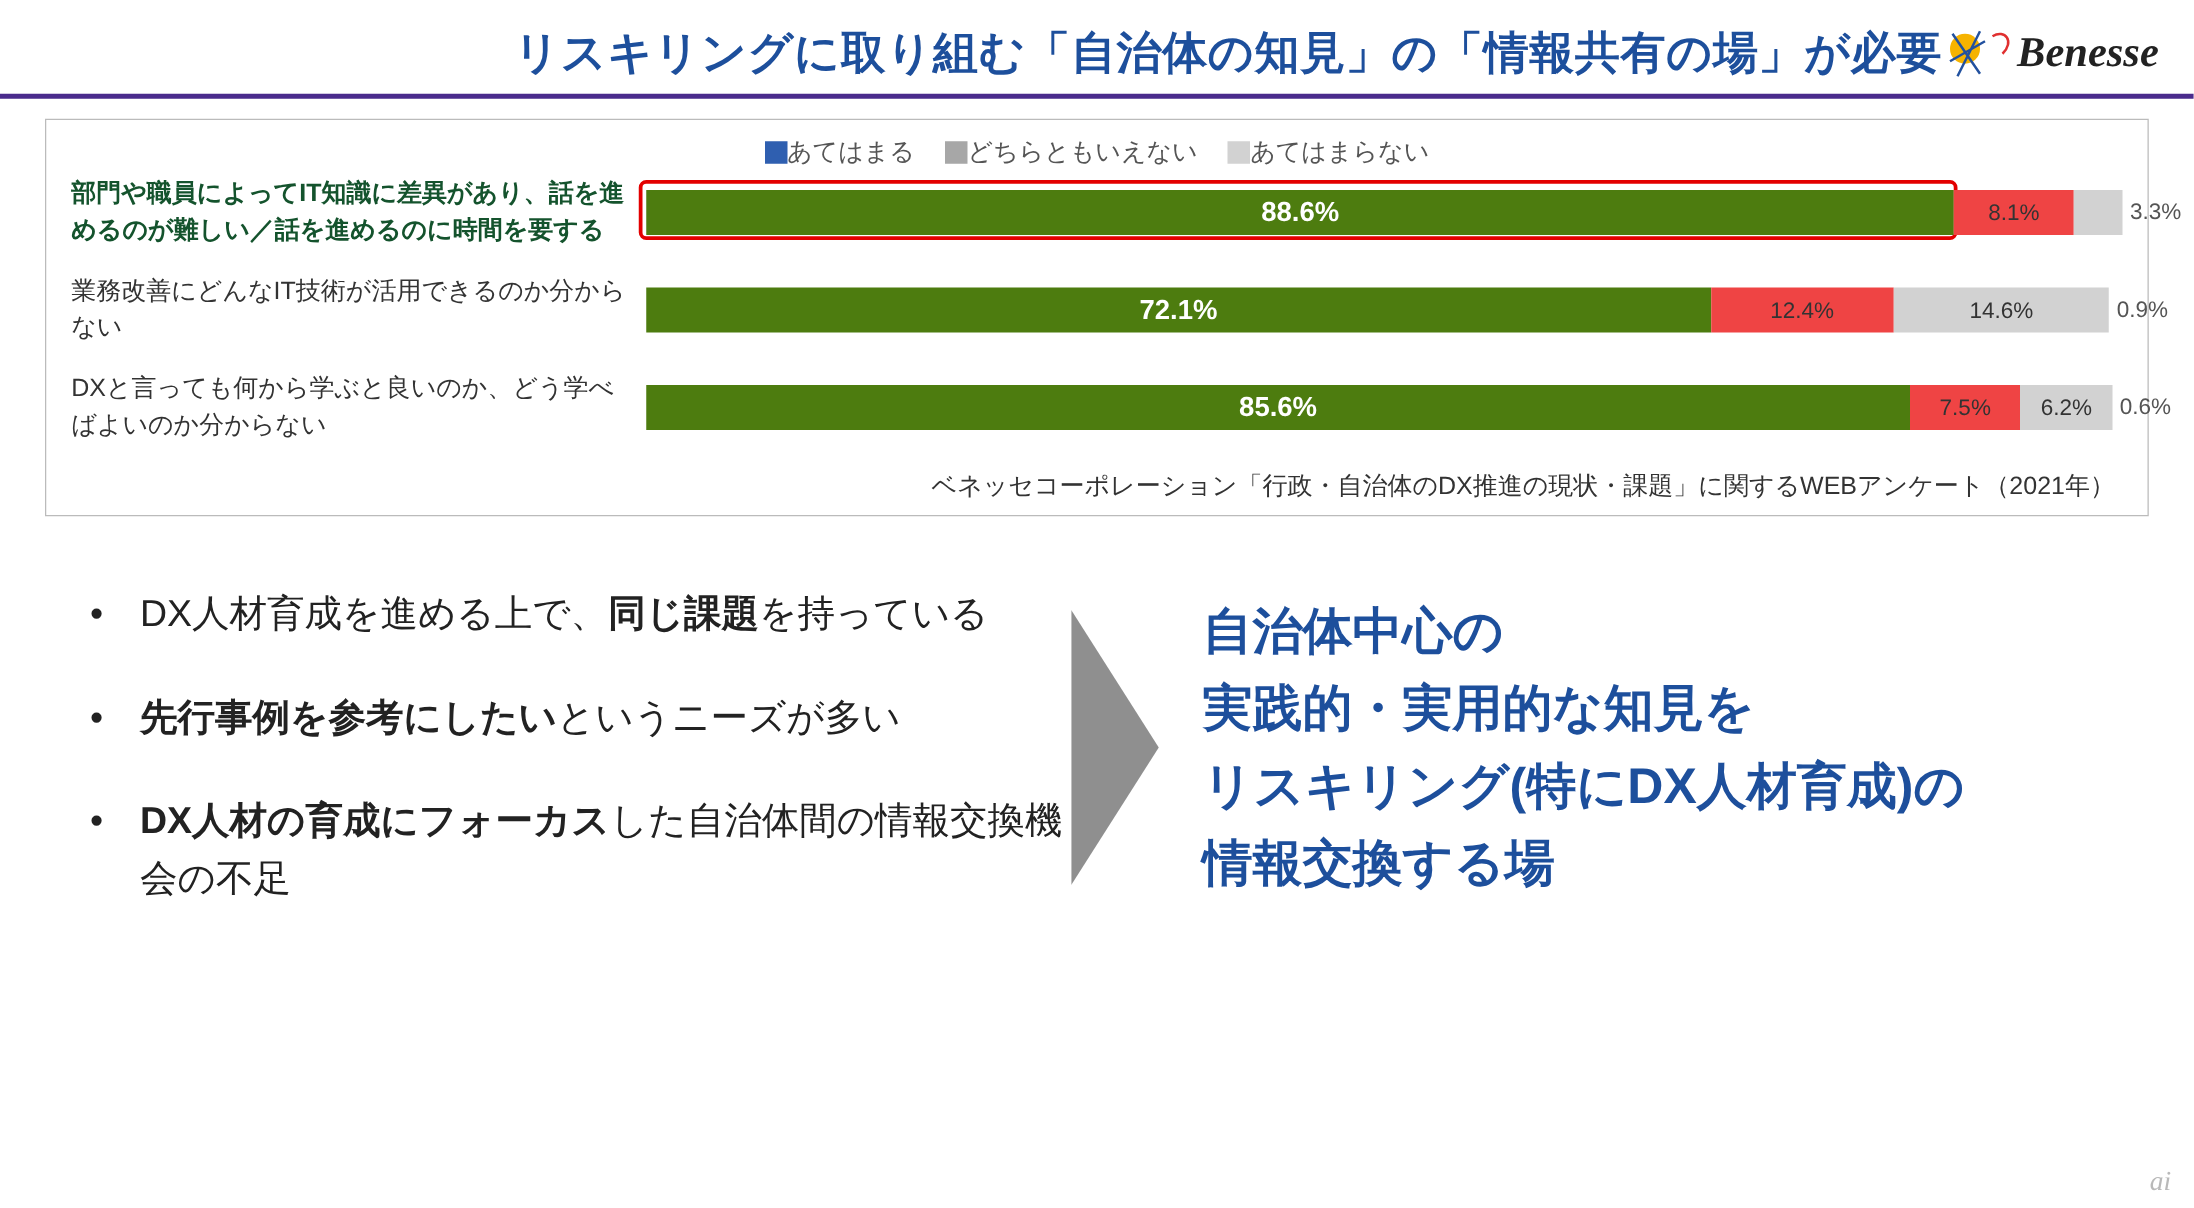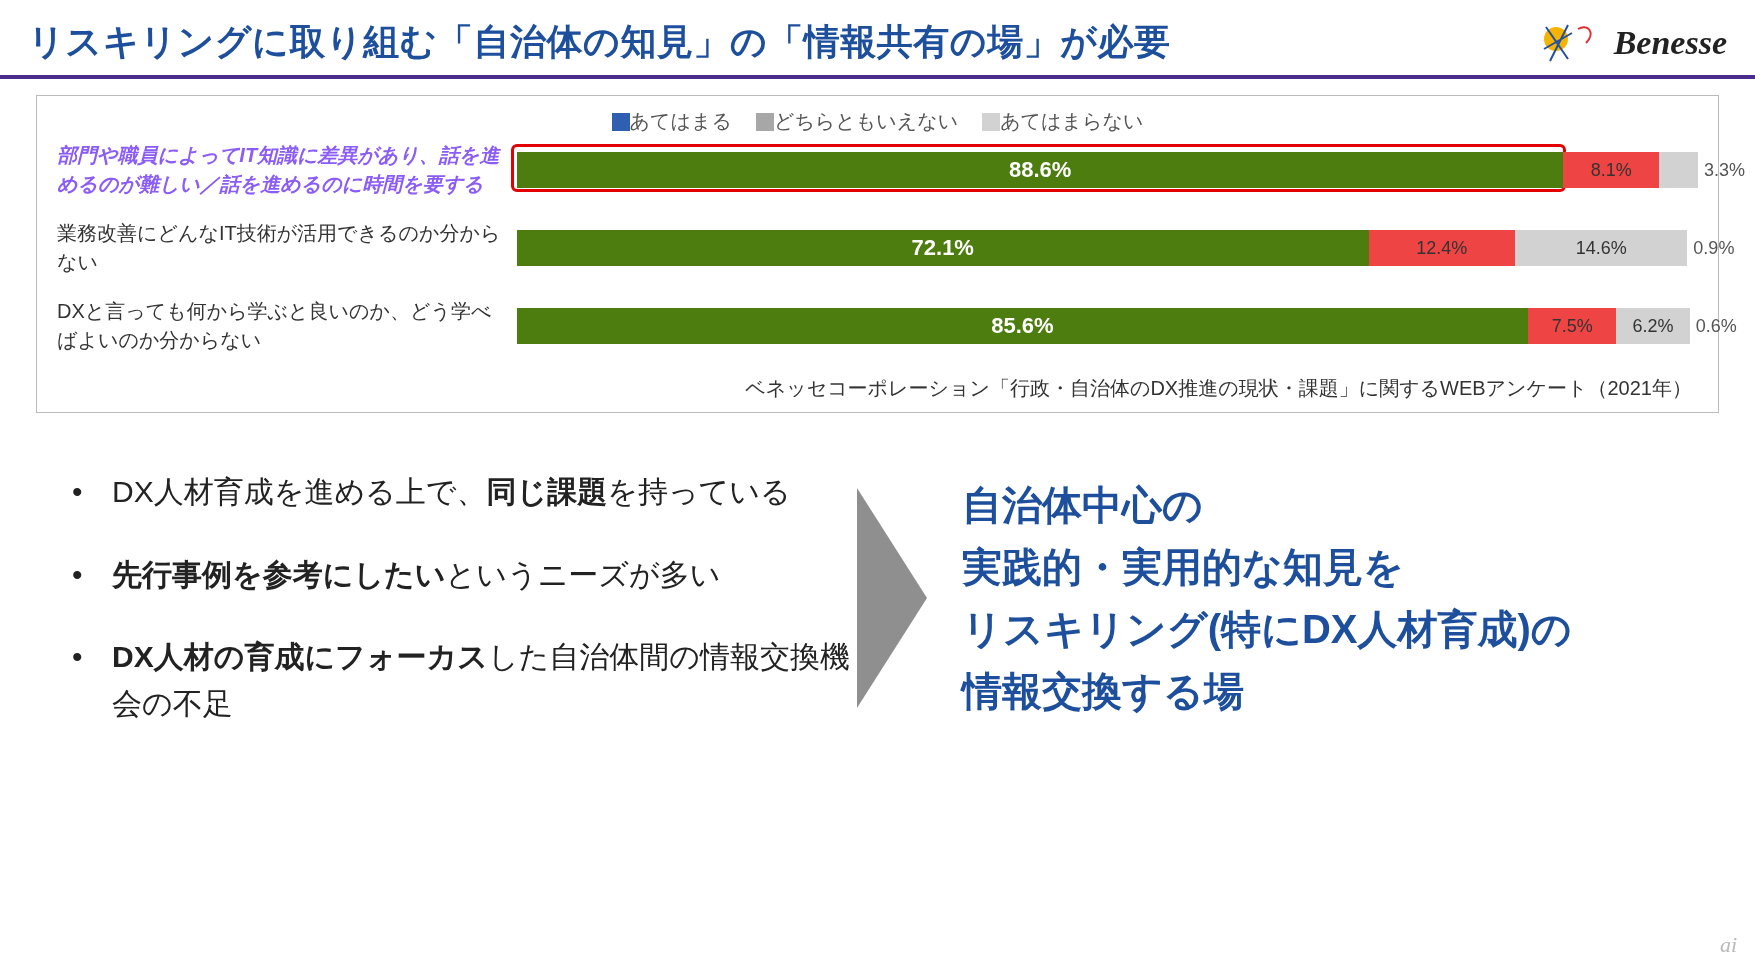--- a/index.html
+++ b/index.html
@@ -1,37 +1,37 @@
 <!DOCTYPE html>
 <html><head>
 <meta charset="utf-8">
 <style>
   * { box-sizing: border-box; margin: 0; padding: 0; }
   html, body { width: 1755px; height: 966px; background: #fff; font-family: "Hiragino Kaku Gothic ProN", "Yu Gothic", Meiryo, sans-serif; color: #222; }
   .slide { width: 1755px; height: 966px; position: relative; padding: 18px 28px 10px 28px; }
   
-  .header { display: flex; align-items: center; justify-content: space-between; }
+  .header { display: flex; align-items: center; justify-content: flex-end; }
   .title { font-size: 36px; font-weight: 700; color: #1d4f9c; letter-spacing: 0.5px; }
-  .logo { display: flex; align-items: center; gap: 16px; }
+  .logo { display: flex; align-items: center; gap: 0; }
   .logo svg { height: 48px; width: 60px; }
   .logo-text { font-size: 34px; font-weight: 700; font-style: italic; color: #222; font-family: Georgia, serif; }
   .hr { height: 4px; background: #4a2b8c; margin: 8px -28px 16px -28px; }
   
   .chart-card { border: 1px solid #bbb; margin: 0 8px; padding: 12px 20px 10px 20px; }
   .legend { display: flex; justify-content: center; align-items: center; gap: 24px; font-size: 20px; color: #555; margin-bottom: 6px; }
   .legend-item { display: flex; align-items: center; gap: 0; text-align: center; }
   .swatch { width: 18px; height: 18px; display: inline-block; }
   .sw-blue { background: #2f5fb0; }
   .sw-mid  { background: #a7a7a7; }
   .sw-light{ background: #d2d2d2; }
   .chart-rows { }
   .chart-row { display: flex; align-items: center; margin: 10px 0 20px 0; }
   .chart-row.first { margin-top: 0; }
   .row-label { width: 460px; padding-right: 12px; font-size: 20px; color: #333; line-height: 1.45; }
-  .row-label.bold { font-weight: 700; color: #8b5cf6; font-style: italic; }
+  .row-label.bold { font-weight: 700; color: #14532d; }
   .bar-wrap { position: relative; flex: 1; height: 40px; display: flex; align-items: center; }
   .bar-track { position: relative; flex: 1; height: 36px; display: flex; }
   .seg { height: 100%; position: relative; display: flex; align-items: center; justify-content: center; overflow: visible; }
   .seg.blue  { background: #4d7c0f; color: #fff; font-weight: 600; font-size: 22px; }
   .seg.mid   { background: #ef4444; color: #333; font-size: 18px; }
   .seg.light { background: #d2d2d2; color: #333; font-size: 18px; }
   .seg .lbl-in   { pointer-events: none; }
   .seg .lbl-out  { position: absolute; left: 100%; top: 50%; transform: translateY(-50%); margin-left: 6px; color: #555; font-size: 18px; white-space: nowrap; }
   .seg.mid .lbl-in, .seg.light .lbl-in { line-height: 1; }
   .highlight-box { position: absolute; border: 3px solid #e30000; border-radius: 6px; pointer-events: none; }

